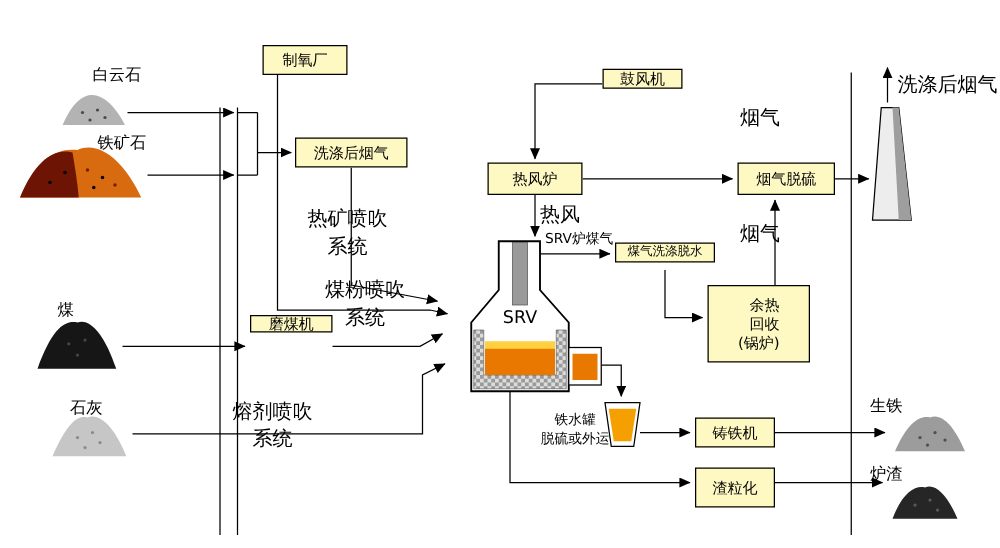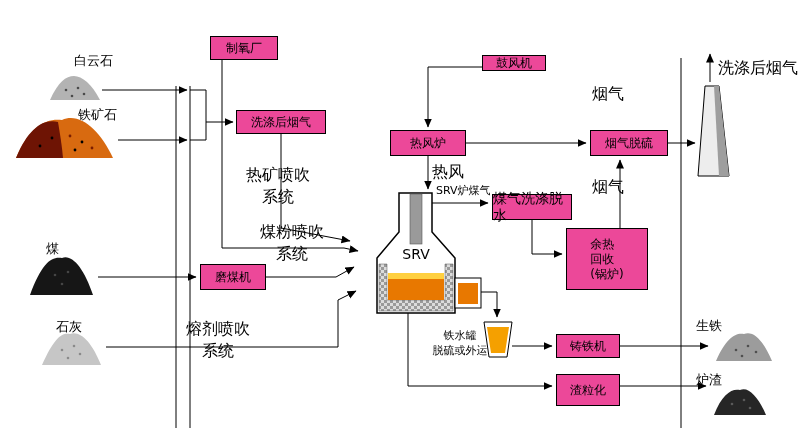--- a/index.html
+++ b/index.html
@@ -1,22 +1,22 @@
 <!DOCTYPE html>
 <html><head>
 <meta charset="utf-8">
 <style>
   * { margin:0; padding:0; box-sizing:border-box; }
   html,body { background:#fff; font-family:"DejaVu Sans","Liberation Sans",sans-serif; }
   .canvas { position:relative; width:800px; height:438px; background:#fff; overflow:hidden; }
   svg.layer { position:absolute; left:0; top:0; }
   .box {
-    position:absolute; border:1px solid #000; background:#ec4899; color:#000;
+    position:absolute; border:1px solid #000; background:#fef9c3; color:#000;
     display:flex; align-items:center; justify-content:center;
-    font-size:12px; line-height:1.25; text-align:left; white-space:pre-line;
+    font-size:12px; line-height:1.25; text-align:right; white-space:pre-line;
   }
   .lbl {
     position:absolute; color:#000; font-size:16px; line-height:1.35; white-space:pre-line;
   }
   .ctr { text-align:center; }
   path, line { vector-effect:non-scaling-stroke; }
 </style>
 </head>
 <body>
 
@@ -130,22 +130,22 @@
         <circle cx="750" cy="408" r="1.3" fill="#5a5a5a"></circle>
       </g>
     </g>
   </svg>
 
   <div class="box" style="left:210px;top:36px;width:68px;height:24px">制氧厂</div>
   <div class="box" style="left:236px;top:110px;width:90px;height:24px">洗涤后烟气</div>
   <div class="box" style="left:482px;top:55px;width:64px;height:16px">鼓风机</div>
   <div class="box" style="left:390px;top:130px;width:76px;height:26px">热风炉</div>
   <div class="box" style="left:590px;top:130px;width:78px;height:26px">烟气脱硫</div>
-  <div class="box" style="left:200px;top:264px;width:66px;height:26px">磨煤机</div>
-  <div class="box" style="left:492px;top:194px;width:80px;height:26px;font-size:14px">煤气洗涤脱水</div>
+  <div class="box" style="left:200px;top:252px;width:66px;height:14px">磨煤机</div>
+  <div class="box" style="left:492px;top:194px;width:80px;height:16px;font-size:10px">煤气洗涤脱水</div>
   <div class="box" style="left:566px;top:228px;width:82px;height:62px">余热
 回收
 (锅炉)</div>
   <div class="box" style="left:556px;top:334px;width:64px;height:24px">铸铁机</div>
   <div class="box" style="left:556px;top:374px;width:64px;height:32px">渣粒化</div>
 
   <div class="lbl" style="left:74px;top:52px;font-size:13px">白云石</div>
   <div class="lbl" style="left:78px;top:106px;font-size:13px">铁矿石</div>
   <div class="lbl" style="left:46px;top:240px;font-size:13px">煤</div>
   <div class="lbl" style="left:56px;top:318px;font-size:13px">石灰</div>

